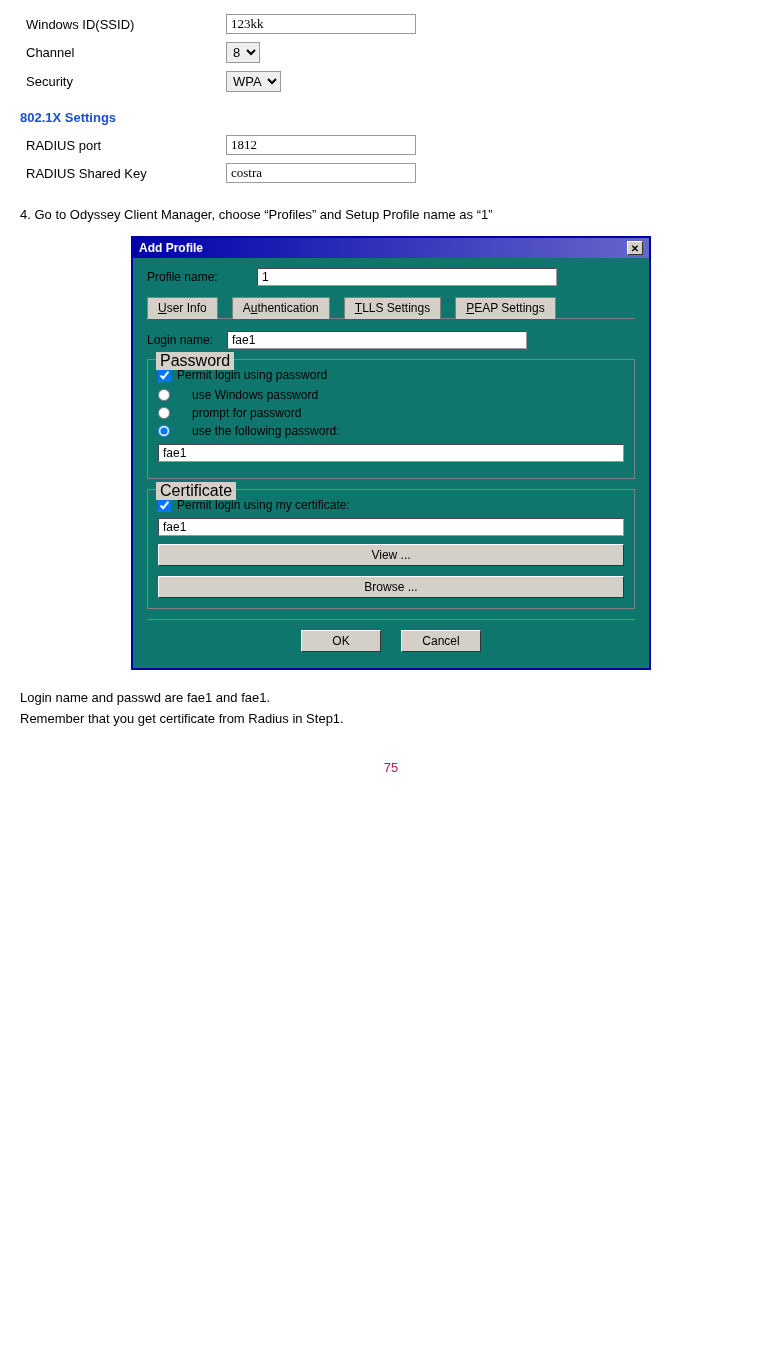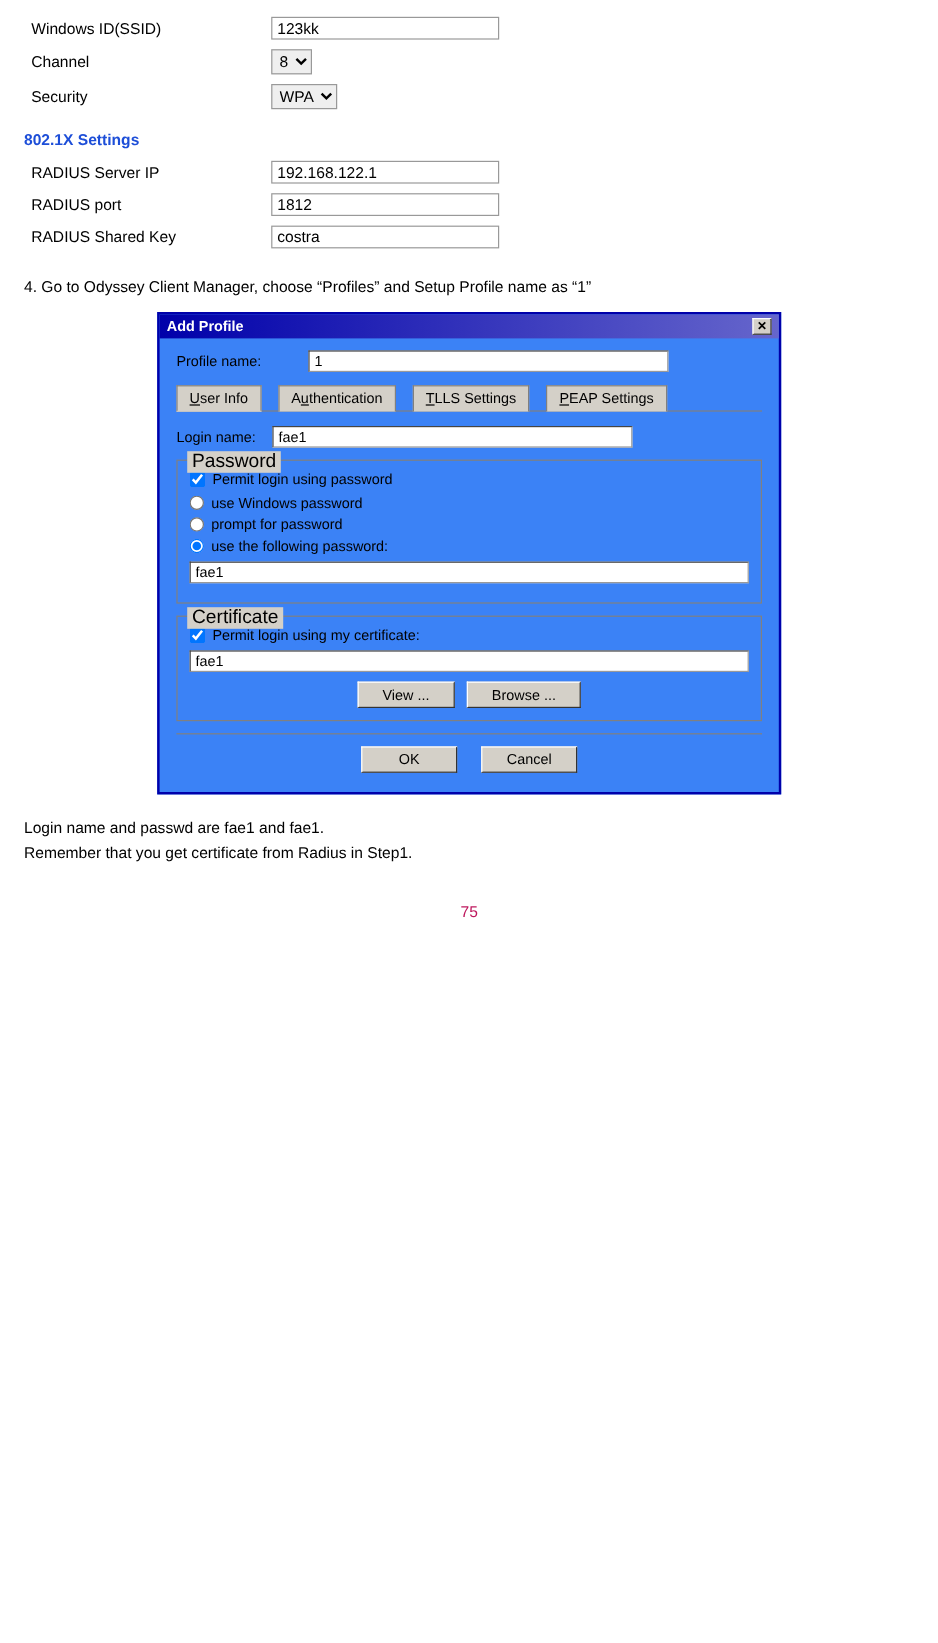--- a/index.html
+++ b/index.html
@@ -25,20 +25,21 @@
     }
     .settings-table .label-col {
       width: 200px;
       font-size: 13px;
     }
     .settings-table input[type="text"] {
       border: 1px solid #999;
       padding: 1px 4px;
       font-size: 13px;
       width: 190px;
+      font-family: Liberation Serif, serif;
     }
     .settings-table select {
       border: 1px solid #999;
       font-size: 13px;
       padding: 1px 2px;
     }
 
     .radius-heading {
       color: #1d4ed8;
       font-weight: bold;
@@ -52,21 +53,21 @@
     }
 
     
     .dialog-wrapper {
       margin: 0 auto;
       width: 520px;
     }
 
     .dialog {
       border: 2px solid #0000aa;
-      background: #3b82f6;
+      background: #0f766e;
       width: 520px;
       font-size: 12px;
     }
 
     .dialog-titlebar {
       background: linear-gradient(to right, #0000aa, #6666cc);
       color: #fff;
       padding: 3px 6px;
       display: flex;
       justify-content: space-between;
@@ -182,21 +183,21 @@
       width: 13px;
       height: 13px;
     }
     .checkbox-row label {
       font-size: 12px;
     }
 
     .radio-row {
       display: flex;
       align-items: center;
-      gap: 6px;
+      gap: 22px;
       margin-bottom: 4px;
     }
     .radio-row input[type="radio"] {
       width: 12px;
       height: 12px;
     }
     .radio-row label {
       font-size: 12px;
     }
 
@@ -210,20 +211,21 @@
       width: 100%;
       background: #fff;
     }
 
     
     .cert-buttons-row {
       display: flex;
       gap: 10px;
       justify-content: center;
       margin-top: 8px;
+      flex-direction: column;
     }
     .win-btn {
       background: #d4d0c8;
       border: 1px solid #fff;
       border-right-color: #333;
       border-bottom-color: #333;
       padding: 3px 20px;
       font-size: 12px;
       cursor: pointer;
       min-width: 80px;
@@ -306,26 +308,20 @@
   </tr>
 </tbody>
   </table>
 
 <div style="margin: 14px 0 6px 0;">
   <span class="radius-heading">802.1X Settings</span>
 </div>
 
 <table class="settings-table">
   <tbody>
-      <tr>
-    <td class="label-col">RADIUS Server IP</td>
-    <td>
-      <input type="text" value="192.168.122.1" style="">
-    </td>
-  </tr>
   <tr>
     <td class="label-col">RADIUS port</td>
     <td>
       <input type="text" value="1812" style="">
     </td>
   </tr>
   <tr>
     <td class="label-col">RADIUS Shared Key</td>
     <td>
       <input type="text" value="costra" style="">

